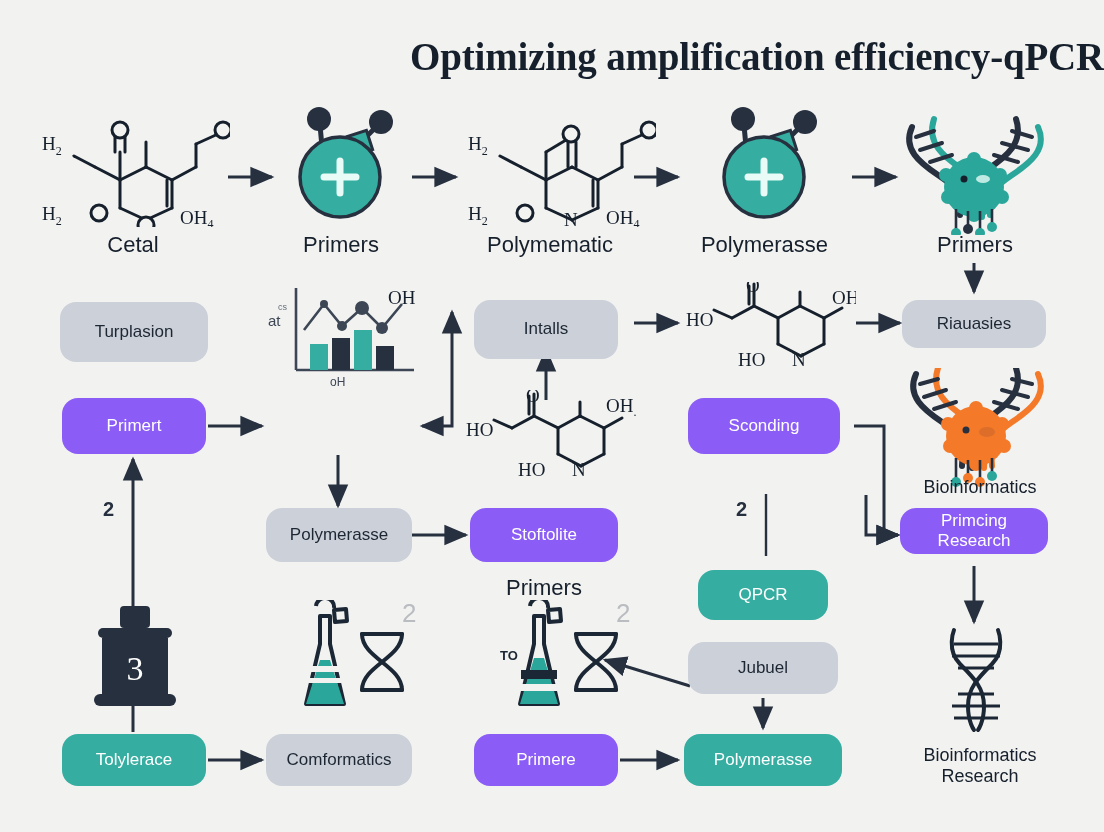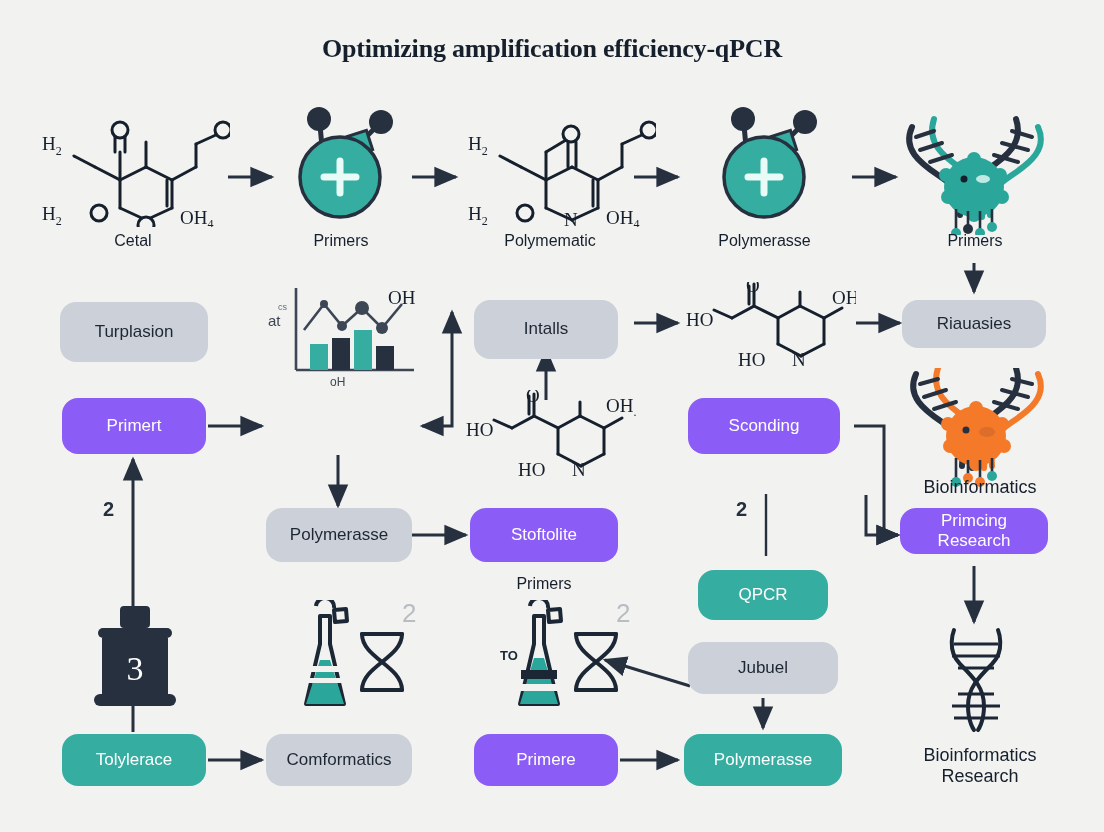--- a/index.html
+++ b/index.html
@@ -10,43 +10,43 @@
     font-family:"Liberation Sans","DejaVu Sans",sans-serif;
     color:#232f3e;
     overflow:hidden;
     position:relative;
   }
   #stage{position:relative;width:1104px;height:832px;}
   .abs{position:absolute;}
 
   
   #title{
-    left:0;top:34px;width:1104px;text-align:center;
-    font-size:26px;font-weight:bold;letter-spacing:-0.2px;
+    left:0;top:34px;width:1104px;text-align:right;
+    font-size:39px;font-weight:bold;letter-spacing:-0.2px;
     color:#16202c;
     font-family:"Liberation Serif","DejaVu Serif",serif;
   }
 
   
   .pill{
     display:flex;align-items:center;justify-content:center;
     border-radius:16px;
     font-size:17px;
     text-align:center;
     line-height:1.18;
     box-sizing:border-box;
     padding:4px 0;
   }
   .pill.dark{background:#8b5cf6;color:#ffffff;}
   .pill.teal{background:#35aea1;color:#ffffff;}
   .pill.grey{background:#ccd0d8;color:#1d2733;}
 
   
   .caption{
-    text-align:center;font-size:16px;color:#16202c;line-height:1.16;
+    text-align:center;font-size:22px;color:#16202c;line-height:1.16;
   }
   .numlabel{font-size:20px;font-weight:bold;color:#26303f;}
 
   
   svg.ov{position:absolute;left:0;top:0;width:1104px;height:832px;pointer-events:none;}
   .ln{stroke:#26303f;stroke-width:2.4;fill:none;}
   .ln3{stroke:#26303f;stroke-width:3;fill:none;}
   .ahead{fill:#26303f;}
 
   

